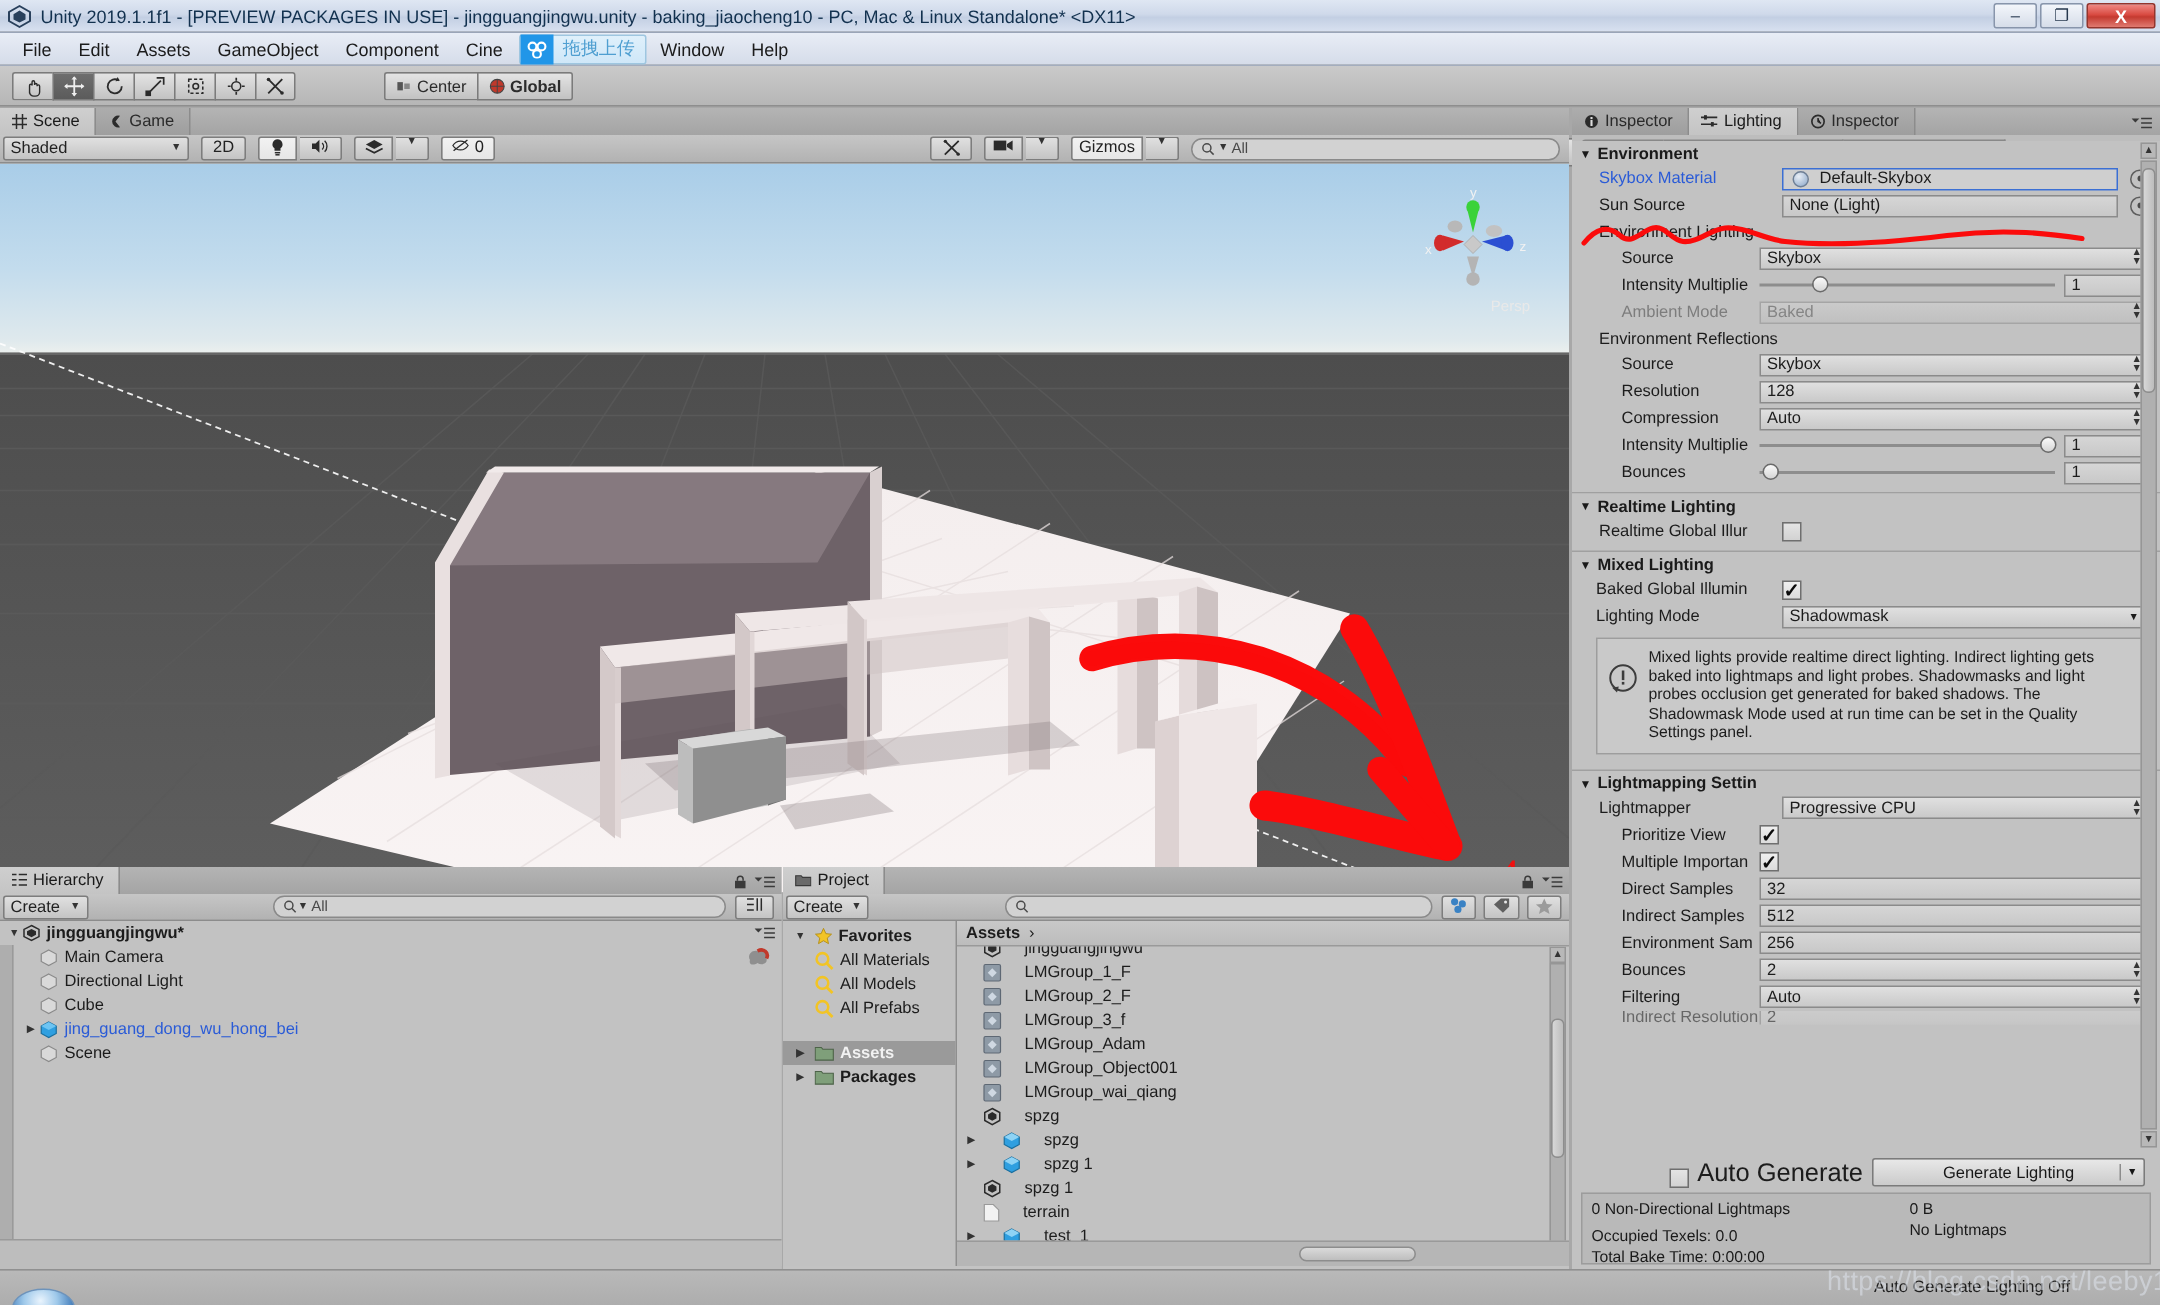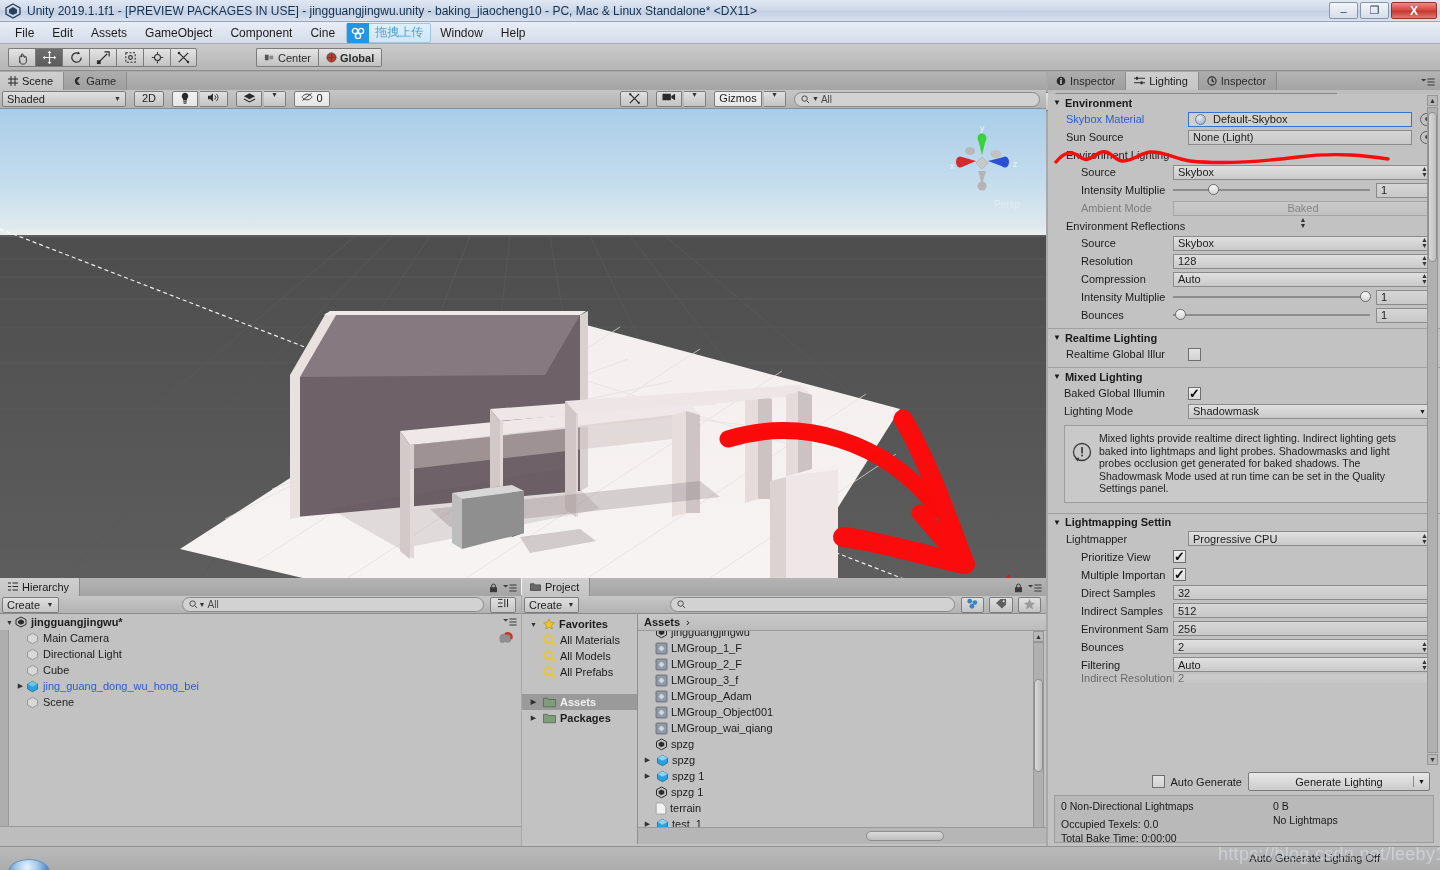--- a/index.html
+++ b/index.html
@@ -159,21 +159,21 @@
     border-bottom:1px solid #8c8c8c; display:flex; align-items:center; padding:0 2px; gap:3px;
   }
   .proj-body { display:flex; height:230px; }
   .proj-left { width:116px; background:#c2c2c2; border-right:1px solid #8f8f8f; padding-top:2px; }
   .proj-right { flex:1; background:#c2c2c2; position:relative; }
   .proj-breadcrumb {
     height:17px; background: linear-gradient(to bottom,#c8c8c8,#bcbcbc);
     border-bottom:1px solid #9a9a9a; display:flex; align-items:center; padding-left:6px;
     font-size:11px; font-weight:bold; color:#1c1c1c; gap:6px;
   }
-  .proj-row { height:16px; display:flex; align-items:center; font-size:11px; color:#1c1c1c; padding-left:4px; gap:3px; }
+  .proj-row { height:16px; display:flex; align-items:center; font-size:11px; color:#1c1c1c; padding-left:4px; gap:15px; }
   .fav-row { height:16px; display:flex; align-items:center; font-size:11px; color:#1c1c1c; gap:4px; padding-left:6px; }
   .fav-row.hdr { font-weight:bold; }
   .fav-row.sel { background:#9a9a9a; font-weight:bold; }
 
   
   .insp-panel { position:absolute; left:1048px; top:72px; width:392px; height:774px; background:#c3c3c3; }
   .light-tabs {
     height:22px; display:flex; align-items:center; padding:2px 4px 0 6px;
     background:#bdbdbd; gap:0;
   }
@@ -203,21 +203,21 @@
   .row .lbl.blue { color:#2a5bd7; }
   .row .lbl.dim { color:#7d7d7d; }
   .fld {
     flex:1; height:15px; margin-right:8px;
     background: linear-gradient(to bottom,#d6d6d6,#c8c8c8);
     border:1px solid #8b8b8b; display:flex; align-items:center;
     padding-left:4px; font-size:11px; color:#1c1c1c; gap:3px;
   }
   .fld.objfield { border:1px solid #3b6fd4; background:#cfcfcf; }
   .fld.dropdown { justify-content:space-between; padding-right:3px; background: linear-gradient(to bottom,#e0e0e0,#c9c9c9); }
-  .fld.dim { color:#858585; background: linear-gradient(to bottom,#cacaca,#c0c0c0); border-color:#a5a5a5;flex-direction:column; }
+  .fld.dim { color:#858585; background: linear-gradient(to bottom,#cacaca,#c0c0c0); border-color:#a5a5a5; }
   .upd { font-size:7px; line-height:6px; color:#333; }
   .objdot { width:11px; height:11px; border-radius:50%; margin-right:4px; margin-left:2px;
             background:radial-gradient(circle at 35% 30%, #e9eef5, #8aa6c8); border:1px solid #6e7f96; }
   .picker { width:13px; height:13px; border-radius:50%; border:1px solid #5d5d5d; margin-right:7px;
             display:flex; align-items:center; justify-content:center; }
   .picker::after { content:''; width:4px; height:4px; border-radius:50%; background:#4a4a4a; }
   .slider-row { display:flex; align-items:center; flex:1; gap:0; }
   .slider-track { flex:1; height:2px; background:#8d8d8d; position:relative; margin-right:6px; }
   .slider-knob { position:absolute; top:-5px; width:11px; height:11px; border-radius:50%;
                  background: linear-gradient(to bottom,#fafafa,#d5d5d5); border:1px solid #6a6a6a; }
@@ -233,21 +233,21 @@
     margin:5px 10px 6px 16px; background:#c9c9c9; border:1px solid #9d9d9d;
     display:flex; gap:7px; padding:6px 8px 7px 7px;
   }
   .helpbox .warn {
     flex:0 0 20px; width:20px; height:20px; margin-top:10px;
   }
   .helpbox .txt { font-size:10.5px; color:#1d1d1d; line-height:12.5px; }
 
   .insp-footer { position:absolute; left:0; top:694px; width:392px; height:80px; background:#c2c2c2; }
   .gen-row { height:26px; display:flex; align-items:center; justify-content:flex-end; gap:6px; padding-right:10px; padding-top:5px; }
-  .gen-chk-wrap { display:flex; align-items:flex-end; gap:5px; font-size:11px; color:#1c1c1c; }
+  .gen-chk-wrap { display:flex; align-items:flex-end; gap:5px; font-size:17px; color:#1c1c1c; }
   .cbox.empty { background: linear-gradient(to bottom,#e4e4e4,#d2d2d2); }
   .gen-btn {
     width:182px; height:19px; background: linear-gradient(to bottom,#e8e8e8,#cbcbcb);
     border:1px solid #7b7b7b; border-radius:2px;
     display:flex; align-items:center; justify-content:center; position:relative;
     font-size:11px; color:#171717;
   }
   .gen-btn .sp { position:absolute; right:15px; top:3px; bottom:3px; width:1px; background:#8c8c8c; }
   .gen-btn .car { position:absolute; right:4px; font-size:7px; }
   .stats {

